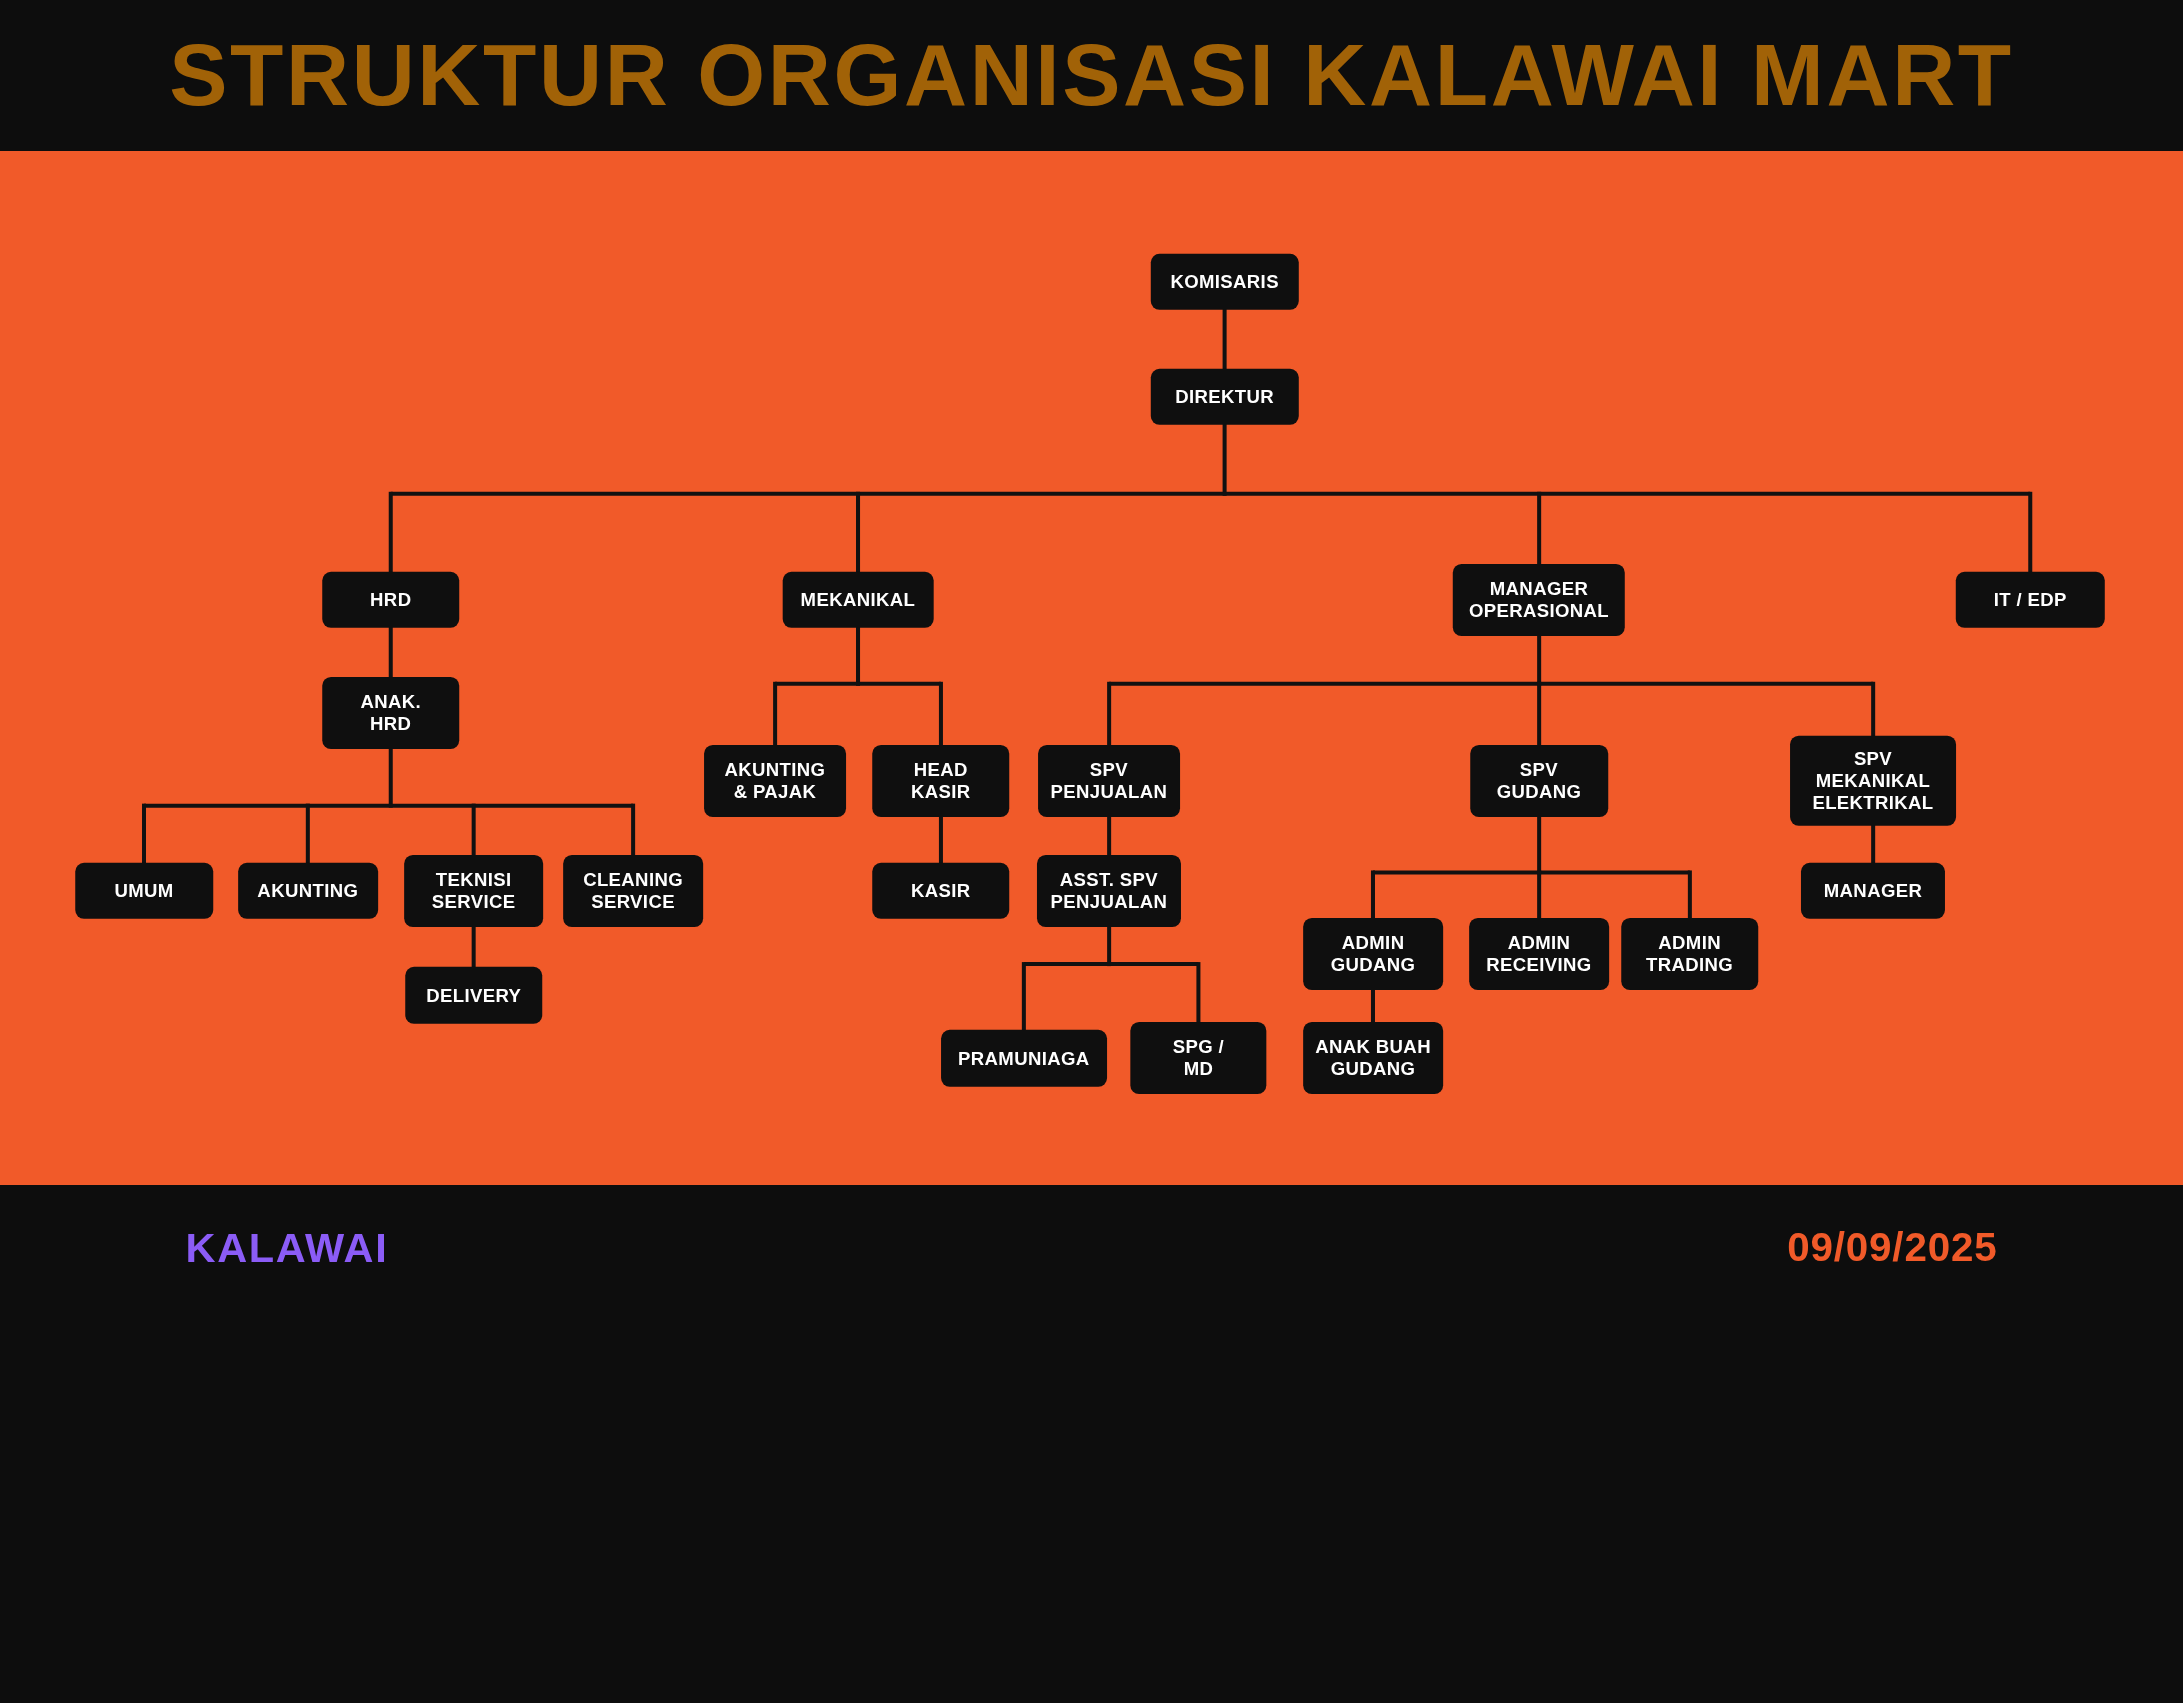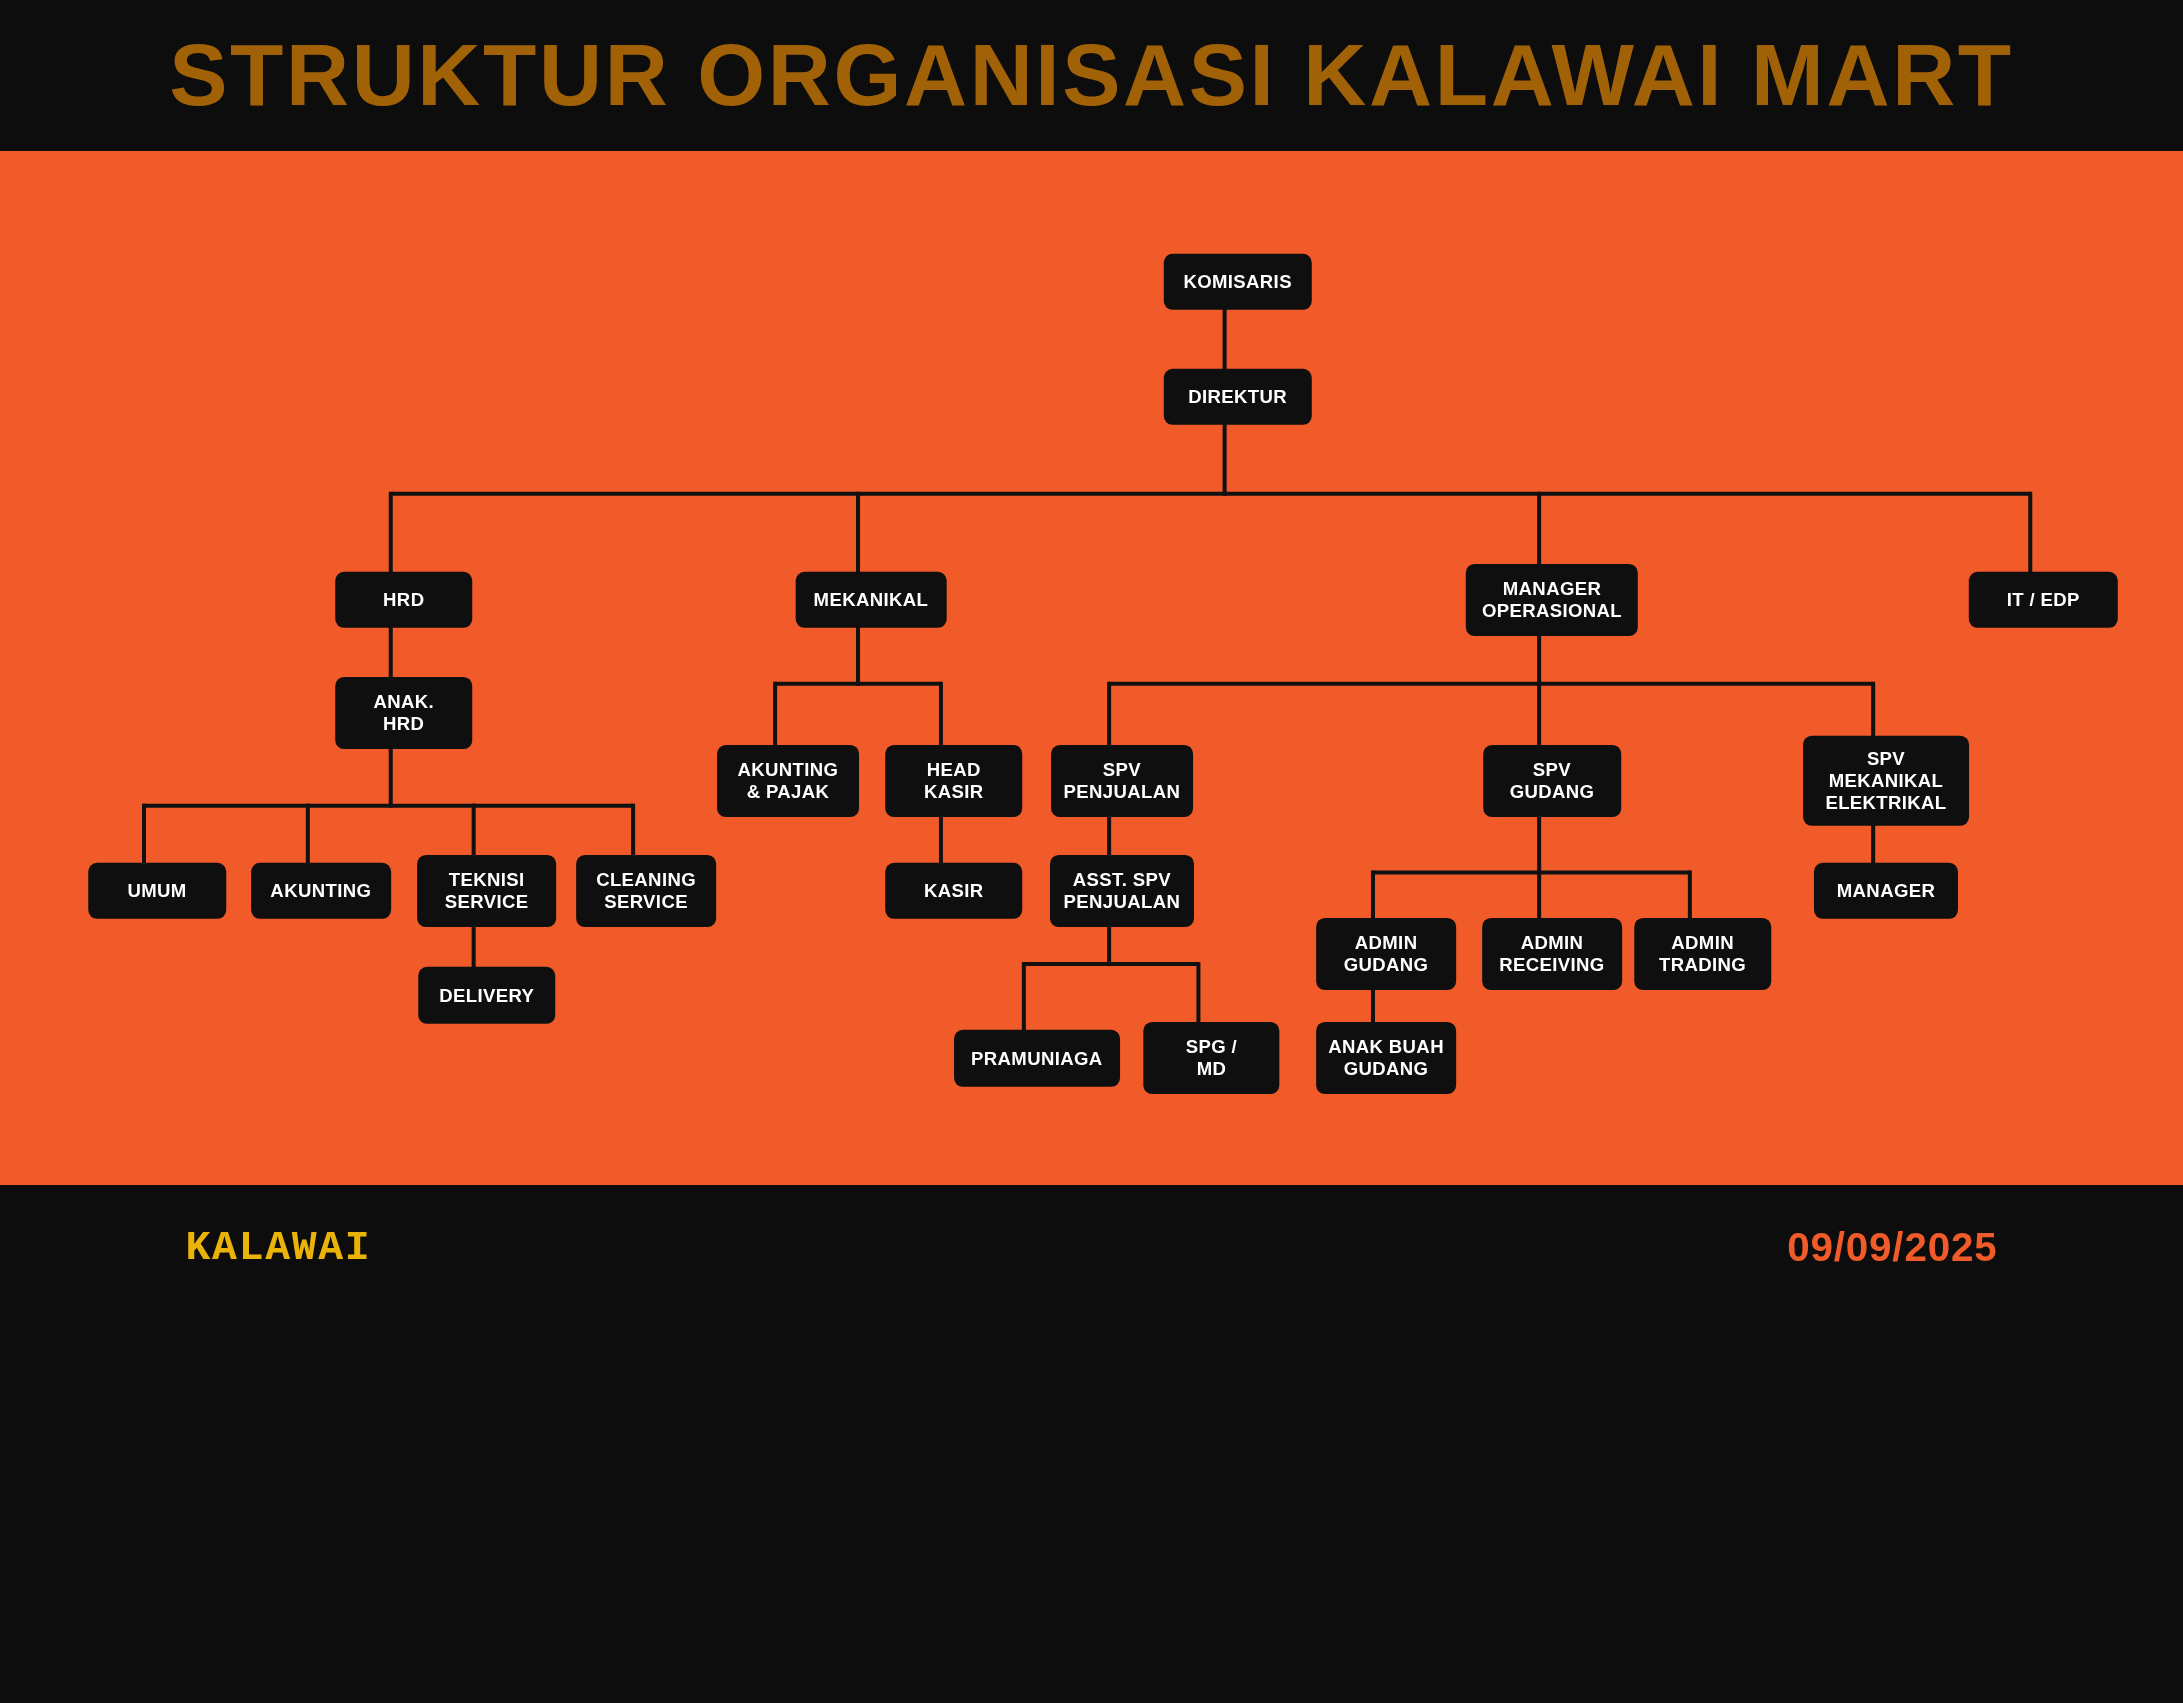--- a/index.html
+++ b/index.html
@@ -14,42 +14,41 @@
   .bar{position:absolute;left:0;width:100%;background:#0D0D0D;}
   .bar.header{top:0;height:11.5%;display:flex;align-items:center;justify-content:center;}
   .bar.footer{bottom:0;height:9.5%;display:flex;align-items:center;justify-content:space-between;box-sizing:border-box;padding:0 8.5%;}
   .title{
     color:#a16207;
     font-size:4vw;
     font-weight:bold;
     letter-spacing:.03em;
     white-space:nowrap;
   }
-  .brand{color:#eab308;font-size:1.9vw;font-weight:bold;letter-spacing:.04em;font-family:Liberation Mono, monospace;}
+  .brand{color:#8b5cf6;font-size:1.9vw;font-weight:bold;letter-spacing:.04em;}
   .date{color:#F15A29;font-size:1.85vw;font-weight:bold;letter-spacing:.02em;text-align:center;}
   .wires{position:absolute;left:0;top:0;width:100%;height:100%;}
   .wires line{stroke:#111111;stroke-width:12;}
   .node{
     position:absolute;
     transform:translate(-50%,-50%);
     background:#0F0F0F;
     color:#FFFFFF;
     border-radius:.4vw;
     display:flex;
     align-items:center;
     justify-content:center;
     text-align:center;
     font-weight:bold;
     font-size:.85vw;
     line-height:1.18;
     letter-spacing:.02em;
     white-space:pre-line;
     padding:.15vw .25vw;
     box-sizing:border-box;
-    margin-left:13px;
   }
 </style>
 </head>
 <body>
 
 <div class="stage">
 
   <svg class="wires" viewBox="0 0 6503 3902" preserveAspectRatio="none">
     <line x1="3648" y1="915" x2="3648" y2="1110"></line>
     <line x1="3648" y1="1258" x2="3648" y2="1477"></line>

